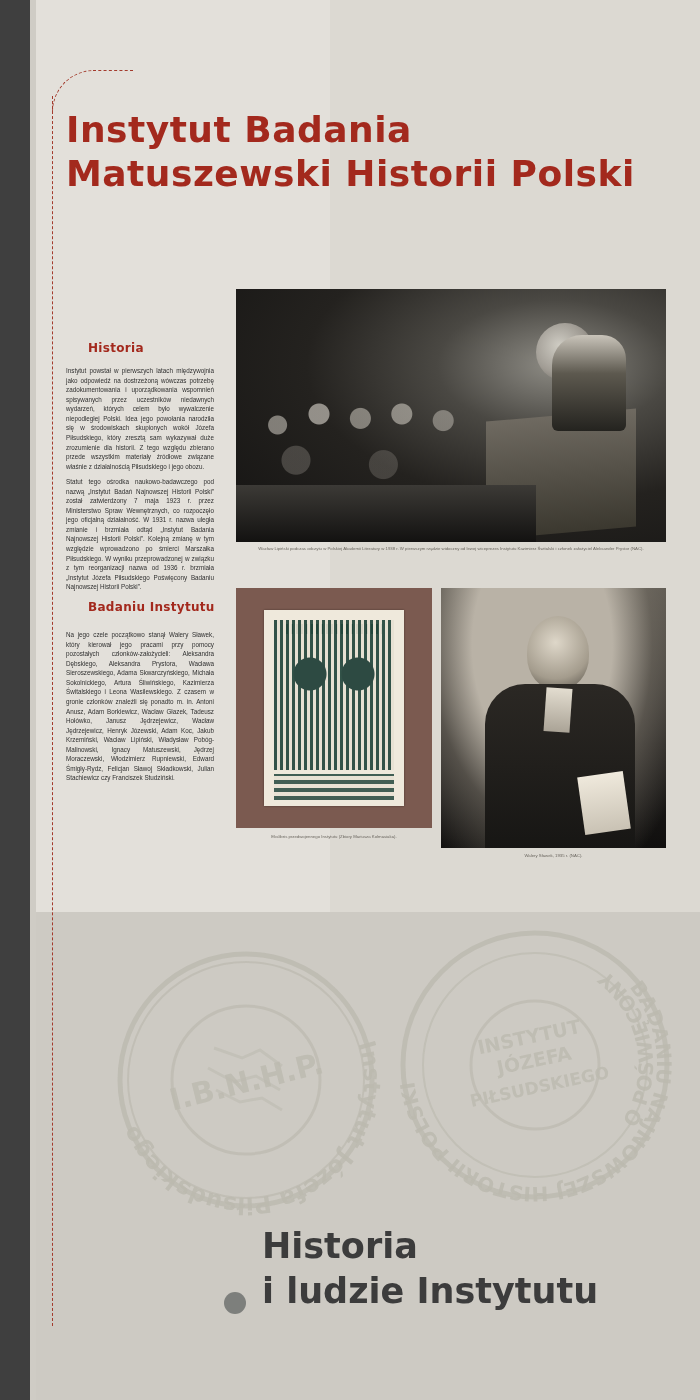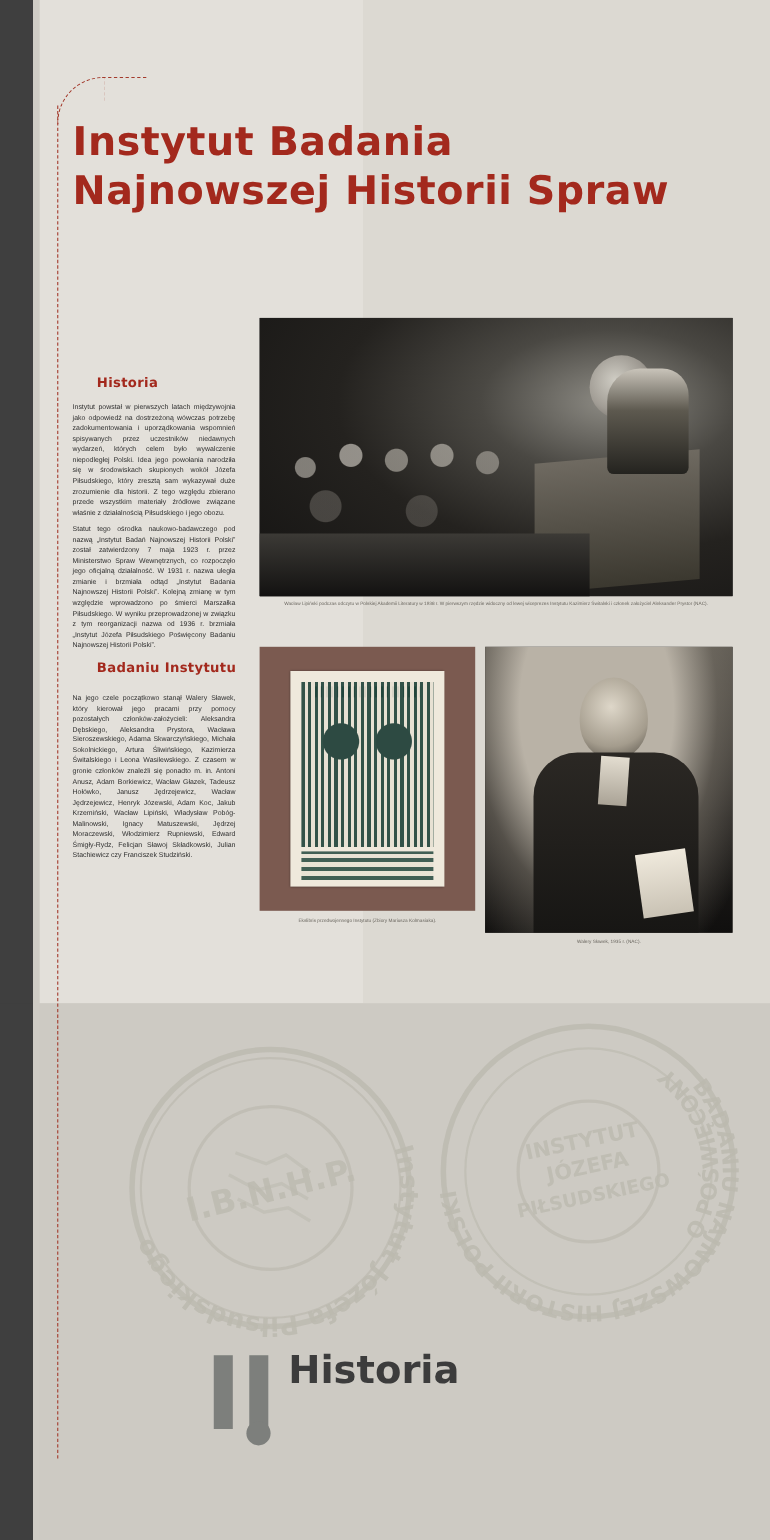--- a/index.html
+++ b/index.html
@@ -347,21 +347,21 @@
   <div class="left-band"></div>
   <div class="lower-left-band"></div>
   <div class="band-shadow"></div>
 
   <div class="arc"></div>
   <div class="arc-top-line"></div>
   <div class="dashed-line"></div>
 
   <div class="headline">
     <span>Instytut Badania</span>
-    <span class="l2">Najnowszej Historii Spraw</span>
+    <span class="l2">Matuszewski Historii Polski</span>
   </div>
 
   <div class="sec-head" id="head-historia">Historia</div>
   <div class="body-col" id="hist-p1">Instytut powstał w pierwszych latach międzywojnia jako odpowiedź na dostrzeżoną wówczas potrzebę zadokumentowania i uporządkowania wspomnień spisywanych przez uczestników niedawnych wydarzeń, których celem było wywalczenie niepodległej Polski. Idea jego powołania narodziła się w środowiskach skupionych wokół Józefa Piłsudskiego, który zresztą sam wykazywał duże zrozumienie dla historii. Z tego względu zbierano przede wszystkim materiały źródłowe związane właśnie z działalnością Piłsudskiego i jego obozu.</div>
   <div class="body-col" id="hist-p2">Statut tego ośrodka naukowo-badawczego pod nazwą „Instytut Badań Najnowszej Historii Polski” został zatwierdzony 7 maja 1923 r. przez Ministerstwo Spraw Wewnętrznych, co rozpoczęło jego oficjalną działalność. W 1931 r. nazwa uległa zmianie i brzmiała odtąd „Instytut Badania Najnowszej Historii Polski”. Kolejną zmianę w tym względzie wprowadzono po śmierci Marszałka Piłsudskiego. W wyniku przeprowadzonej w związku z tym reorganizacji nazwa od 1936 r. brzmiała „Instytut Józefa Piłsudskiego Poświęcony Badaniu Najnowszej Historii Polski”.</div>
 
   <div class="sec-head" id="head-ludzie">Badaniu Instytutu</div>
   <div class="body-col" id="ludzie-p1">Na jego czele początkowo stanął Walery Sławek, który kierował jego pracami przy pomocy pozostałych członków-założycieli: Aleksandra Dębskiego, Aleksandra Prystora, Wacława Sieroszewskiego, Adama Skwarczyńskiego, Michała Sokolnickiego, Artura Śliwińskiego, Kazimierza Świtalskiego i Leona Wasilewskiego. Z czasem w gronie członków znaleźli się ponadto m. in. Antoni Anusz, Adam Borkiewicz, Wacław Głazek, Tadeusz Hołówko, Janusz Jędrzejewicz, Wacław Jędrzejewicz, Henryk Józewski, Adam Koc, Jakub Krzemiński, Wacław Lipiński, Władysław Pobóg-Malinowski, Ignacy Matuszewski, Jędrzej Moraczewski, Włodzimierz Rupniewski, Edward Śmigły-Rydz, Felicjan Sławoj Składkowski, Julian Stachiewicz czy Franciszek Studziński.</div>
 
   <div class="photo1">
@@ -426,19 +426,19 @@
       </text>
       <text font-family="DejaVu Sans, sans-serif" font-size="20" font-weight="bold" fill="#b9b7ac" opacity=".85">
         <textPath href="#circPathR2" startOffset="16%">O POŚWIĘCONY</textPath>
       </text>
       <text x="150" y="128" text-anchor="middle" font-family="DejaVu Sans, sans-serif" font-size="19" font-weight="bold" fill="#b9b7ac" opacity=".8" transform="rotate(-12 150 150)">INSTYTUT</text>
       <text x="150" y="152" text-anchor="middle" font-family="DejaVu Sans, sans-serif" font-size="19" font-weight="bold" fill="#b9b7ac" opacity=".8" transform="rotate(-12 150 150)">JÓZEFA</text>
       <text x="150" y="178" text-anchor="middle" font-family="DejaVu Sans, sans-serif" font-size="17" font-weight="bold" fill="#b9b7ac" opacity=".8" transform="rotate(-12 150 150)">PIŁSUDSKIEGO</text>
     </svg>
   </div>
 
-  <div class="bottom-num">II</div>
   <div class="bottom-dot"></div>
   <div class="bottom-title">
     <span>Historia</span>
+    <span class="t2">i ludzie Instytutu</span>
   </div>
 
 </div>
 
 </body></html>

